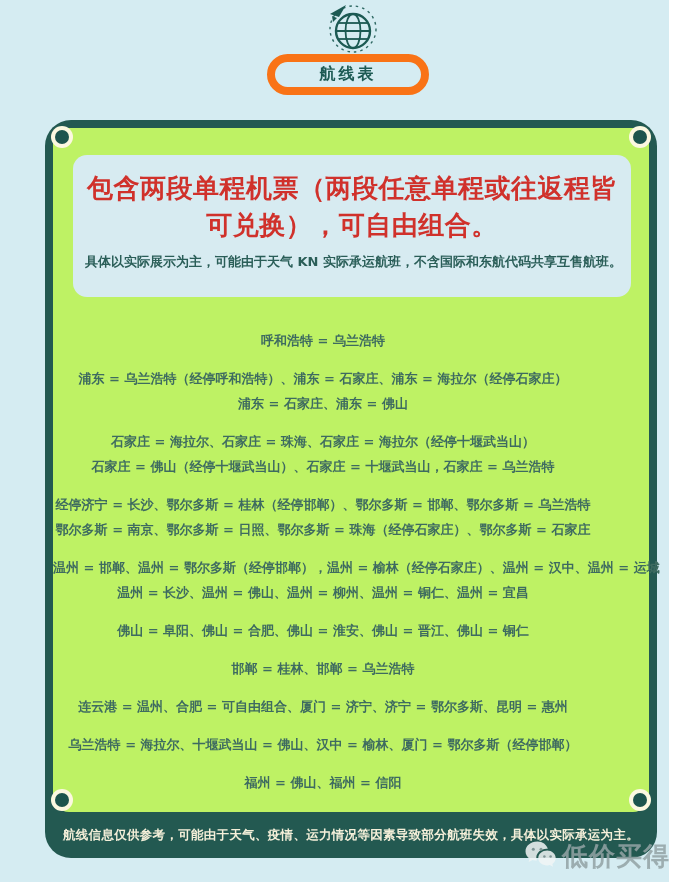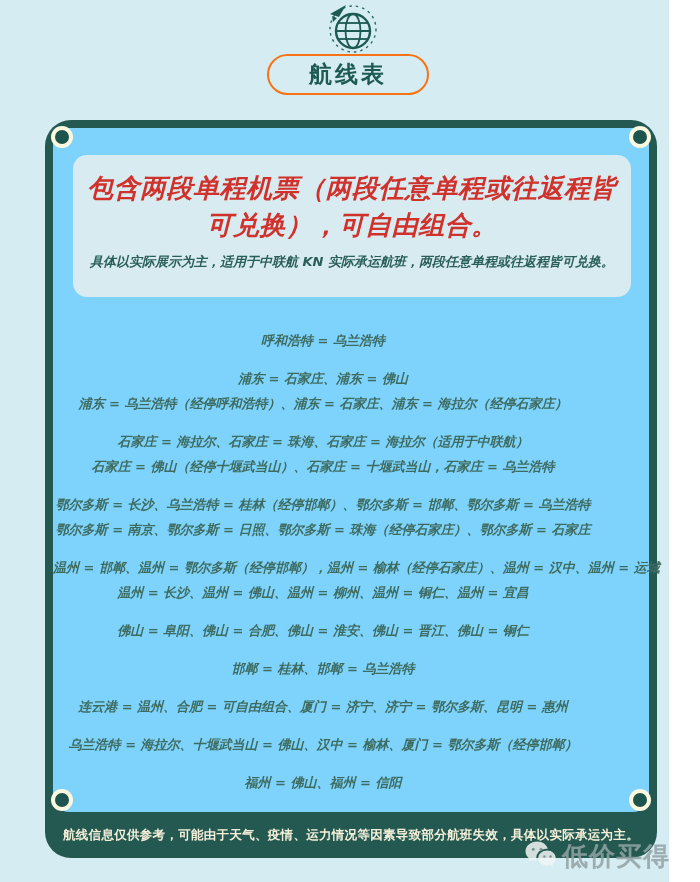--- a/index.html
+++ b/index.html
@@ -17,35 +17,35 @@
     width:31px; height:100%;
     background:#ffffff;
   }
 
   
   .header { position:absolute; left:0; top:0; width:668px; text-align:center; }
   .globe-wrap { position:absolute; left:320px; top:3px; width:62px; height:50px; }
   .badge {
     position:absolute; left:267px; top:54px;
     width:162px; height:41px;
-    border:2px solid #f97316; border-radius:22px;
+    border:8px solid #f97316; border-radius:22px;
     display:flex; align-items:center; justify-content:center;
-    color:#1c5a53; font-size:23px; font-weight:800; letter-spacing:3px;
+    color:#1c5a53; font-size:16px; font-weight:800; letter-spacing:3px;
   }
 
   
   .board {
     position:absolute; left:45px; top:120px;
     width:612px; height:738px;
     background:#235951; border-radius:26px;
   }
   .panel {
     position:absolute; left:8px; top:8px;
     width:596px; height:684px;
-    background:#7dd3fc; border-radius:16px;font-style:italic;
+    background:#bef264; border-radius:16px;
   }
   .pin {
     position:absolute; width:14px; height:14px;
     background:#1d544d; border-radius:50%;
     box-shadow:0 0 0 4px #fcf8e0;
   }
   .pin-tl { top:2px; left:2px; }
   .pin-tr { top:2px; right:2px; }
   .pin-bl { bottom:5px; left:2px; }
   .pin-br { bottom:5px; right:2px; }
@@ -128,37 +128,37 @@
 
   <div class="board">
     <div class="panel">
       <div class="pin pin-tl"></div>
       <div class="pin pin-tr"></div>
       <div class="pin pin-bl"></div>
       <div class="pin pin-br"></div>
 
       <div class="notice-card">
         <div class="headline">包含两段单程机票（两段任意单程或往返程皆可兑换），可自由组合。</div>
-        <div class="subline">具体以实际展示为主，适用于中联航 KN 实际承运航班，两段任意单程或往返程皆可兑换。</div>
+        <div class="subline">具体以实际展示为主，可能由于天气 KN 实际承运航班，不含国际和东航代码共享互售航班。</div>
       </div>
 
       <div class="routes">
         <div class="route-group">
           <p class="route-line">呼和浩特 = 乌兰浩特</p>
         </div>
         <div class="route-group">
+          <p class="route-line">浦东 = 乌兰浩特（经停呼和浩特）、浦东 = 石家庄、浦东 = 海拉尔（经停石家庄）</p>
           <p class="route-line">浦东 = 石家庄、浦东 = 佛山</p>
-          <p class="route-line">浦东 = 乌兰浩特（经停呼和浩特）、浦东 = 石家庄、浦东 = 海拉尔（经停石家庄）</p>
-        </div>
-        <div class="route-group">
-          <p class="route-line">石家庄 = 海拉尔、石家庄 = 珠海、石家庄 = 海拉尔（适用于中联航）</p>
+        </div>
+        <div class="route-group">
+          <p class="route-line">石家庄 = 海拉尔、石家庄 = 珠海、石家庄 = 海拉尔（经停十堰武当山）</p>
           <p class="route-line">石家庄 = 佛山（经停十堰武当山）、石家庄 = 十堰武当山，石家庄 = 乌兰浩特</p>
         </div>
         <div class="route-group">
-          <p class="route-line">鄂尔多斯 = 长沙、乌兰浩特 = 桂林（经停邯郸）、鄂尔多斯 = 邯郸、鄂尔多斯 = 乌兰浩特</p>
+          <p class="route-line">经停济宁 = 长沙、鄂尔多斯 = 桂林（经停邯郸）、鄂尔多斯 = 邯郸、鄂尔多斯 = 乌兰浩特</p>
           <p class="route-line">鄂尔多斯 = 南京、鄂尔多斯 = 日照、鄂尔多斯 = 珠海（经停石家庄）、鄂尔多斯 = 石家庄</p>
         </div>
         <div class="route-group">
           <p class="route-line">温州 = 邯郸、温州 = 鄂尔多斯（经停邯郸），温州 = 榆林（经停石家庄）、温州 = 汉中、温州 = 运城</p>
           <p class="route-line">温州 = 长沙、温州 = 佛山、温州 = 柳州、温州 = 铜仁、温州 = 宜昌</p>
         </div>
         <div class="route-group">
           <p class="route-line">佛山 = 阜阳、佛山 = 合肥、佛山 = 淮安、佛山 = 晋江、佛山 = 铜仁</p>
         </div>
         <div class="route-group">

